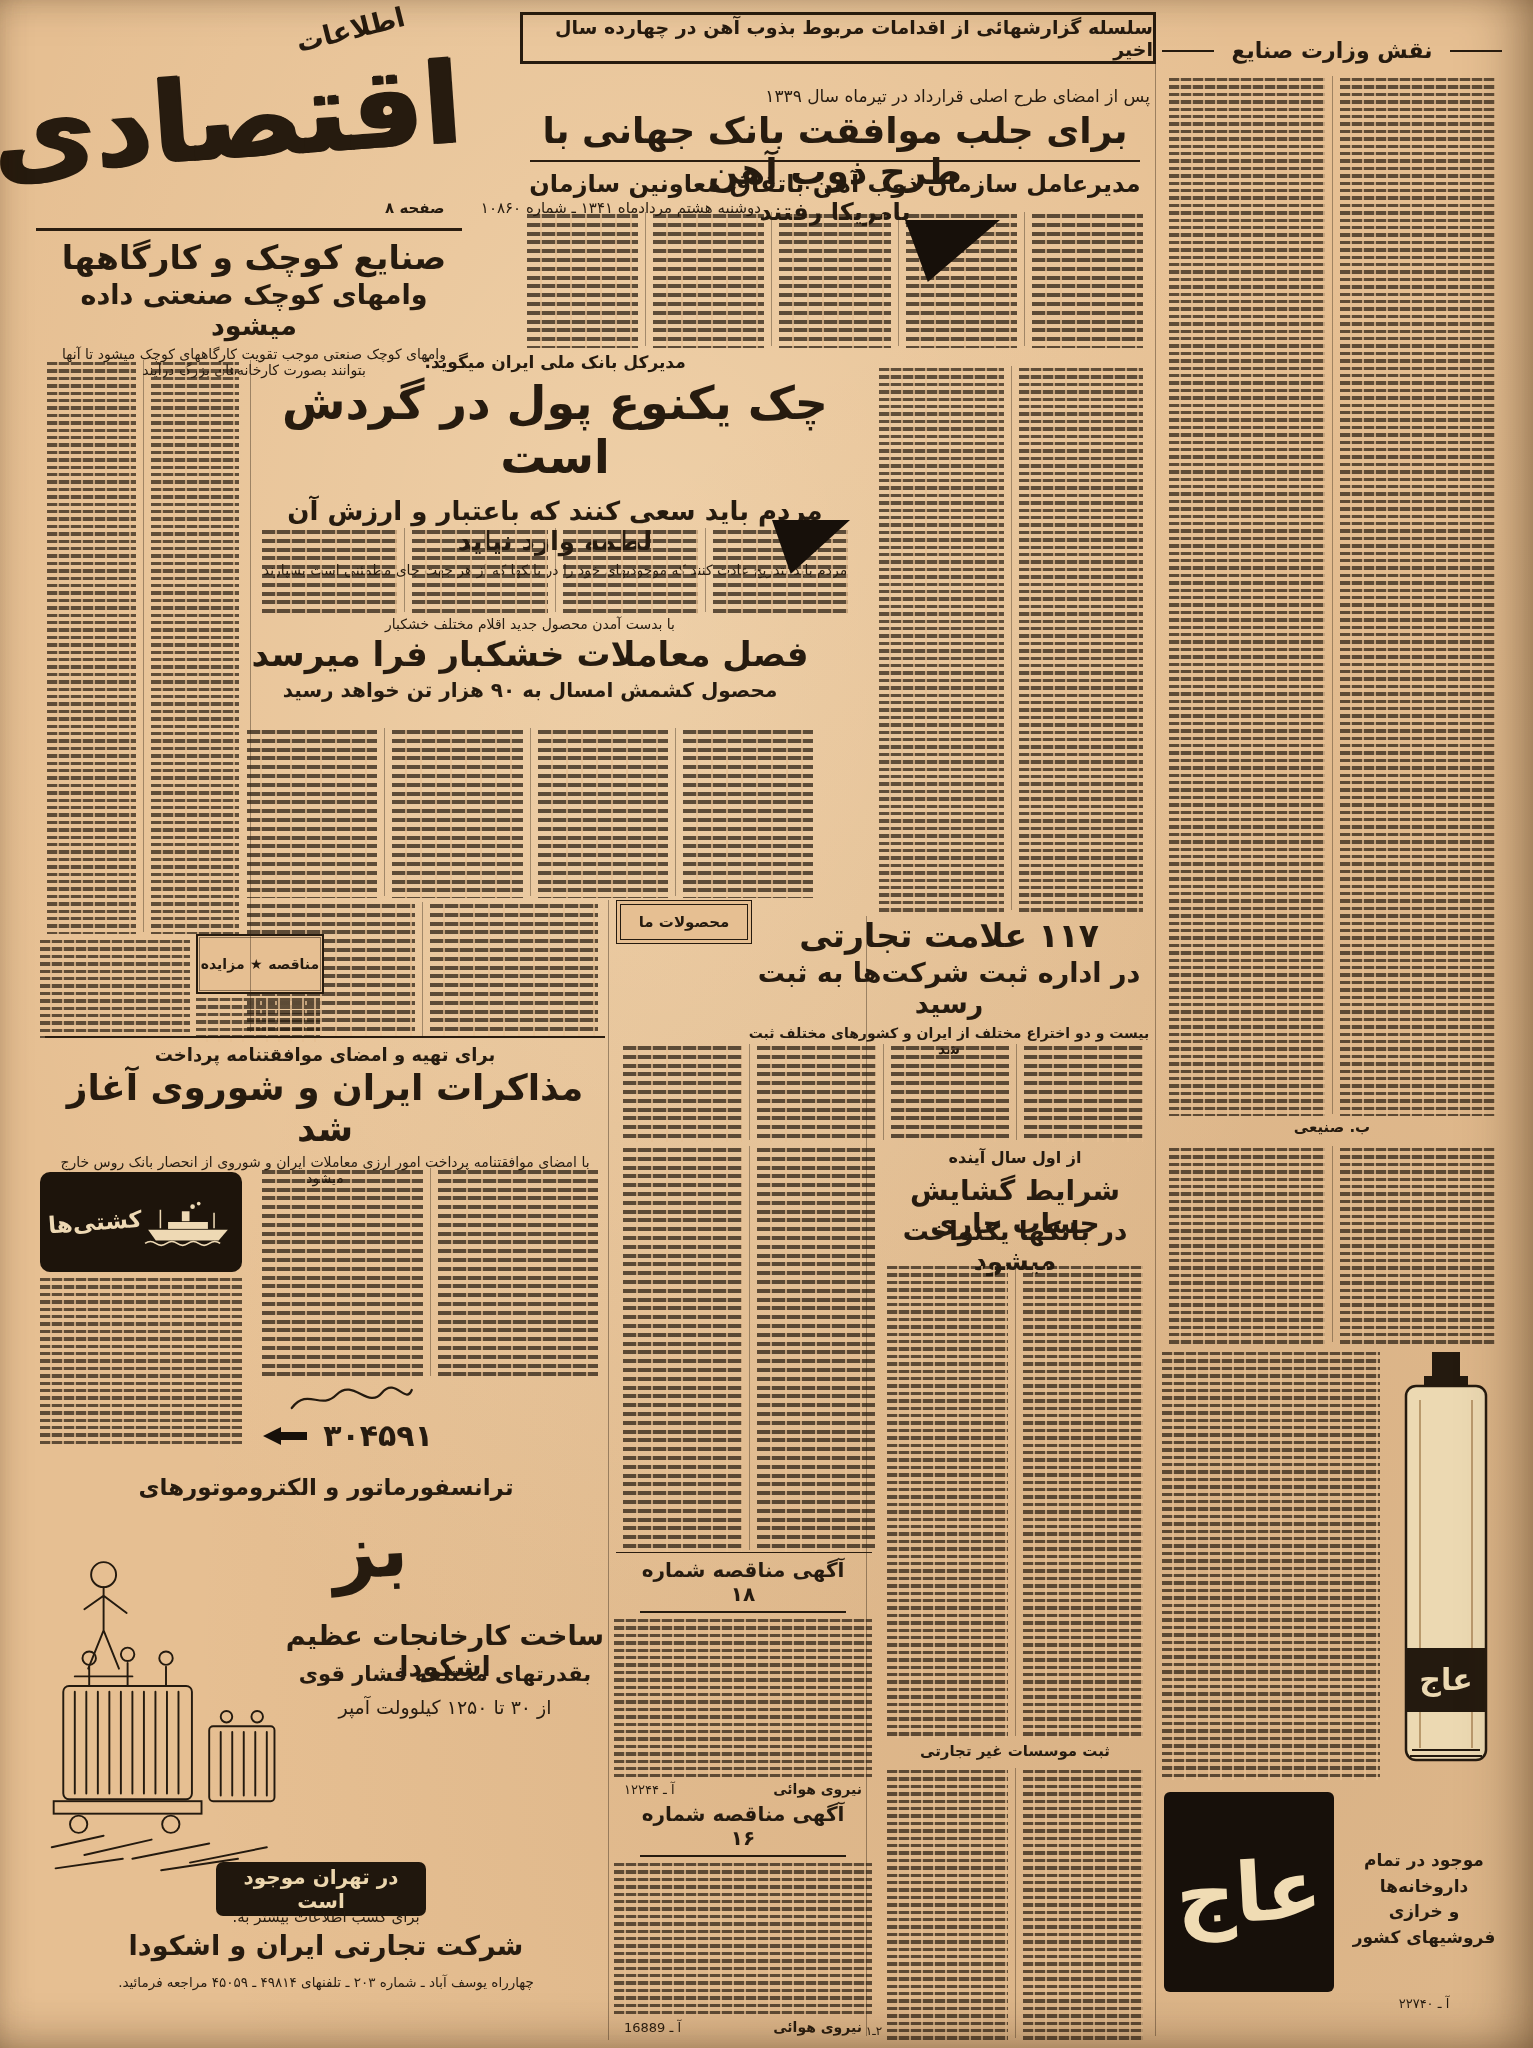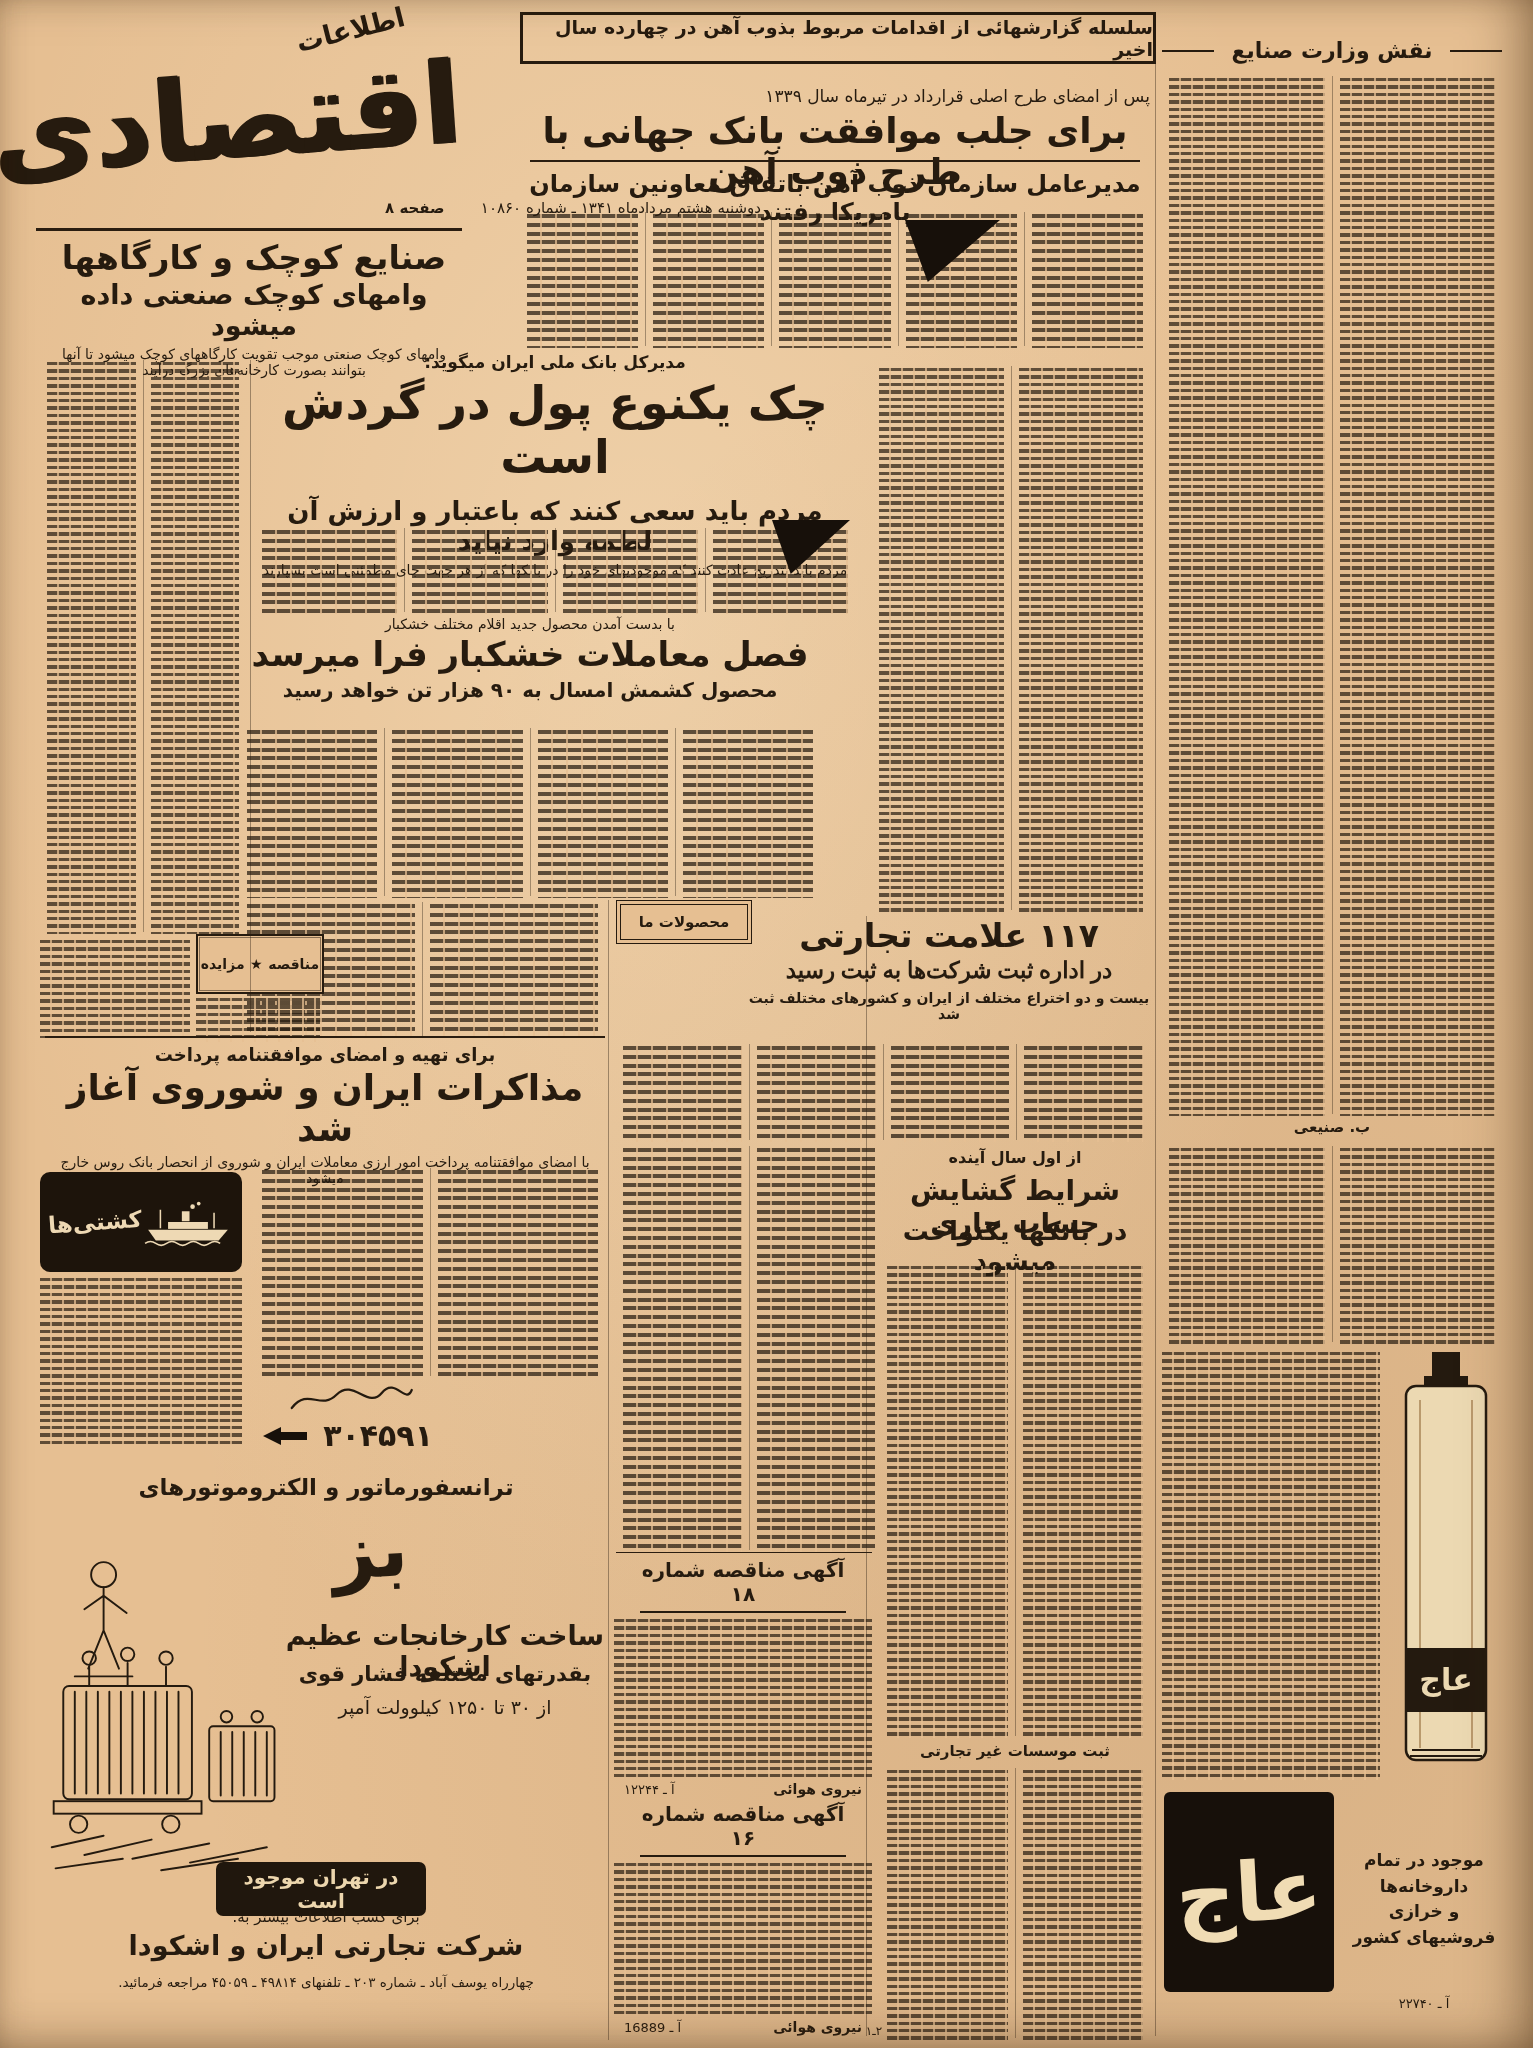--- a/index.html
+++ b/index.html
@@ -294,21 +294,21 @@
     <div class="abs ctr" style="left:116px;top:438px;width:340px;font-size:15px;text-align:center;">برای کسب اطلاعات بیشتر به:</div>
     <div class="abs ctr b" style="left:76px;top:460px;width:420px;font-size:27px;">شرکت تجارتی ایران و اشکودا</div>
     <div class="abs ctr" style="left:10px;top:504px;width:552px;font-size:13.5px;">چهارراه یوسف آباد ـ شماره ۲۰۳ ـ تلفنهای ۴۹۸۱۴ ـ ۴۵۰۵۹ مراجعه فرمائید.</div>
   </div>
 
   <div class="abs prodbox" style="left:616px;top:900px;width:134px;height:42px;">
     <span>محصولات ما</span>
   </div>
   <div class="abs ctr" style="left:748px;top:916px;width:402px;">
     <div class="b" style="font-size:33px;">۱۱۷ علامت تجارتی</div>
-    <div class="b" style="font-size:23px;margin-top:2px;font-family:Liberation Serif, serif;">در اداره ثبت شرکت‌ها به ثبت رسید</div>
+    <div class="b" style="font-size:27px;margin-top:2px;">در اداره ثبت شرکت‌ها به ثبت رسید</div>
     <div class="b" style="font-size:14px;margin-top:6px;">بیست و دو اختراع مختلف از ایران و کشورهای مختلف ثبت شد</div>
   </div>
   <div class="abs" style="left:616px;top:1044px;width:534px;height:96px;">
     <div class="colset">
       <div class="col">
           <div class="faux"></div>
         </div>
       <div class="col">
           <div class="faux"></div>
         </div>

